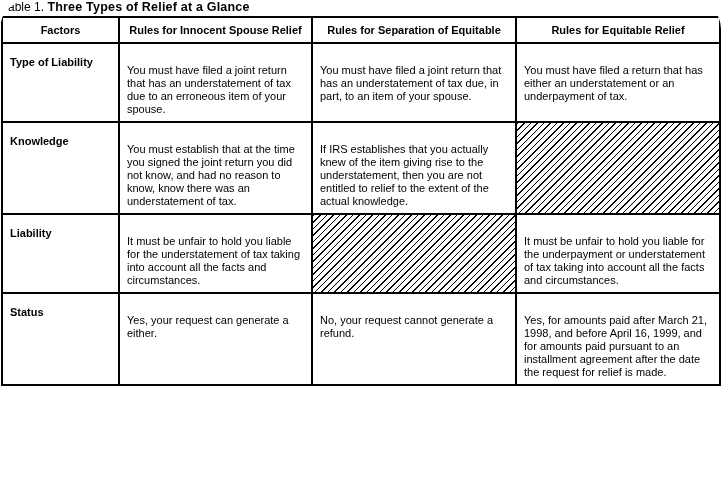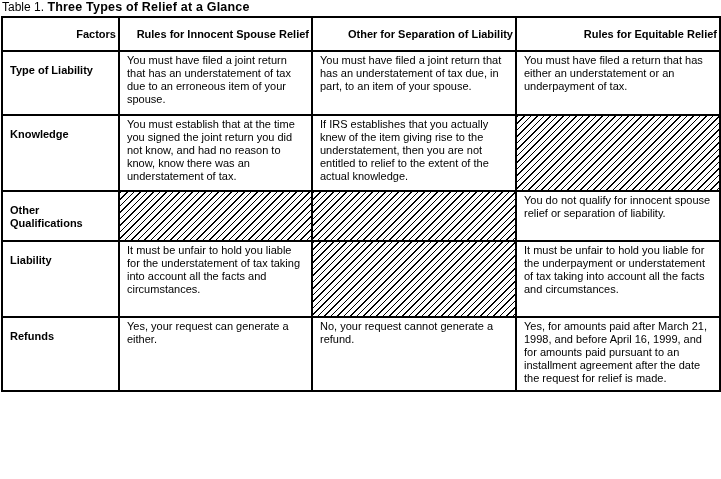--- a/index.html
+++ b/index.html
@@ -2,48 +2,48 @@
 <html><head>
 <meta charset="utf-8">
 <style>
   * { box-sizing: border-box; }
   html, body { margin: 0; padding: 0; background: #ffffff; }
   body {
     width: 721px; height: 479px;
     font-family: "Liberation Sans", sans-serif;
     color: #000000;
   }
-  .page { position: relative; width: 721px; height: 479px; overflow: hidden; }
+  .page { position: relative; width: 721px; height: 479px; overflow: hidden; border-radius: 29px; }
 
   .doc-title {
     position: absolute; left: 2px; top: 0px;
     font-size: 12px; line-height: 14px; white-space: nowrap;
   }
   .doc-title .title-main { font-weight: bold; font-size: 12.5px; letter-spacing: 0.2px; }
 
   table.relief-table {
     position: absolute; left: 1px; top: 16px;
     width: 718px;
     border-collapse: collapse;
     table-layout: fixed;
   }
   .relief-table th, .relief-table td {
     border: 2px solid #000000;
     vertical-align: top;
     font-size: 11px;
     line-height: 13px;
-    padding: 2px 7px 5px 7px;
+    padding: 20px 7px 5px 7px;
     overflow: hidden;
   }
   .relief-table th {
     font-weight: bold;
-    text-align: right;
+    text-align: center;
     vertical-align: middle;
     padding: 4px 2px;
-    height: 34px;
+    height: 26px;
   }
   .relief-table td.label {
     font-weight: bold;
     padding: 12px 3px 5px 7px;
   }
   .relief-table td.hatch {
     padding: 0;
     background-image: repeating-linear-gradient(
       135deg,
       #000000 0px, #000000 1.2px,
@@ -65,51 +65,45 @@
     <colgroup>
       <col style="width:117px">
       <col style="width:193px">
       <col style="width:204px">
       <col style="width:204px">
     </colgroup>
     <thead>
       <tr>
         <th>Factors</th>
         <th>Rules for Innocent Spouse Relief</th>
-        <th>Other for Separation of Liability</th>
+        <th>Rules for Separation of Equitable</th>
         <th>Rules for Equitable Relief</th>
       </tr>
     </thead>
     <tbody>
       <tr style="height:64px">
         <td class="label">Type of Liability</td>
         <td>You must have filed a joint return that has an understatement of tax due to an erroneous item of your spouse.</td>
         <td>You must have filed a joint return that has an understatement of tax due, in part, to an item of your spouse.</td>
         <td>You must have filed a return that has either an understatement or an underpayment of tax.</td>
       </tr>
       <tr style="height:76px">
         <td class="label">Knowledge</td>
         <td>You must establish that at the time you signed the joint return you did not know, and had no reason to know, know there was an understatement of tax.</td>
         <td>If IRS establishes that you actually knew of the item giving rise to the understatement, then you are not entitled to relief to the extent of the actual knowledge.</td>
         <td class="hatch"></td>
       </tr>
-      <tr style="height:50px">
-        <td class="label">Other Qualifications</td>
-        <td class="hatch"></td>
-        <td class="hatch"></td>
-        <td>You do not qualify for innocent spouse relief or separation of liability.</td>
-      </tr>
       <tr style="height:76px">
         <td class="label">Liability</td>
         <td>It must be unfair to hold you liable for the understatement of tax taking into account all the facts and circumstances.</td>
         <td class="hatch"></td>
         <td>It must be unfair to hold you liable for the underpayment or understatement of tax taking into account all the facts and circumstances.</td>
       </tr>
       <tr style="height:74px">
-        <td class="label">Refunds</td>
+        <td class="label">Status</td>
         <td>Yes, your request can generate a either.</td>
         <td>No, your request cannot generate a refund.</td>
         <td>Yes, for amounts paid after March 21, 1998, and before April 16, 1999, and for amounts paid pursuant to an installment agreement after the date the request for relief is made.</td>
       </tr>
     </tbody>
   </table>
 
 </div>
 
 </body></html>

